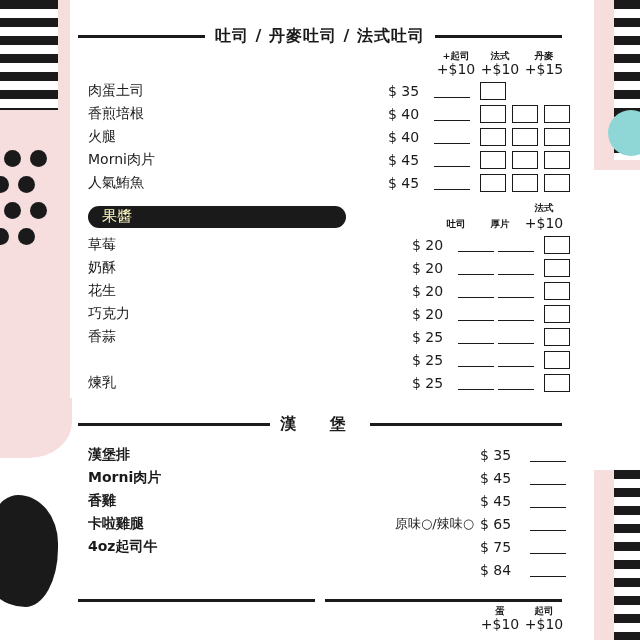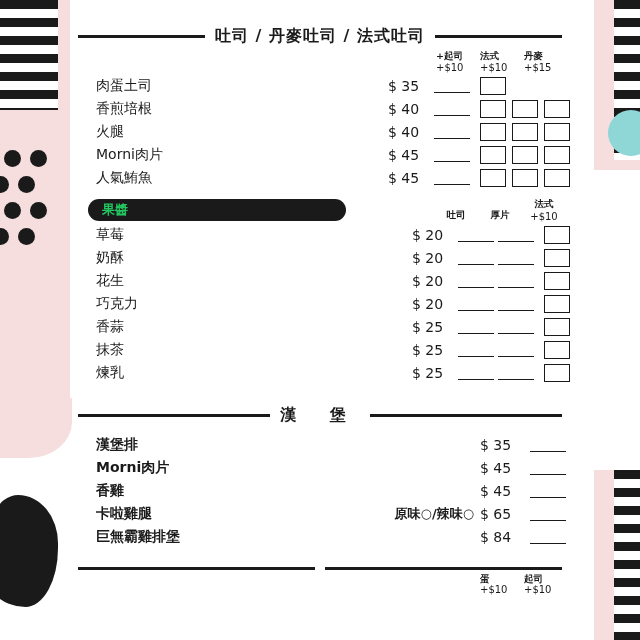--- a/index.html
+++ b/index.html
@@ -111,51 +111,51 @@
     white-space: nowrap;
   }
   .section-title.wide { letter-spacing: 14px; }
 
   .col-heads {
     display: flex;
     justify-content: flex-end;
     align-items: flex-end;
     font-size: 9px;
     line-height: 1.12;
+    text-align: center;
     margin-top: 4px;
     padding-right: 6px;
   }
   .col-head {
     width: 40px;
     margin-left: 4px;
   }
   .col-head b { font-weight: bold; font-size: 9.5px; display: block; }
-  .col-head span { display: block; font-size: 10px; }
+  .col-head span { display: block; font-size: 14px; }
 
   .rows { margin-top: 2px; }
 
   .row {
     display: flex;
     align-items: center;
     height: 23px;
     font-size: 14px;
   }
   .row .name {
     flex: 0 0 auto;
     width: 190px;
-    padding-left: 26px;
+    padding-left: 18px;
     white-space: nowrap;
   }
   .row .mid {
     flex: 1 1 auto;
     text-align: right;
     font-size: 12px;
     padding-right: 6px;
     white-space: nowrap;
-    font-weight: bold;
   }
   .row .price {
     flex: 0 0 auto;
     width: 46px;
     text-align: left;
     font-size: 14px;
   }
   .row .blank {
     flex: 0 0 auto;
     width: 36px;
@@ -174,29 +174,29 @@
   
   .pill-bar {
     display: flex;
     align-items: center;
     margin-top: 8px;
     padding-right: 6px;
   }
   .pill {
     margin-left: 18px;
     background: #1a1a1a;
-    color: #22c55e;
+    color: #fef9c3;
     border-radius: 12px;
     height: 22px;
     width: 258px;
     display: flex;
     align-items: center;
     padding-left: 14px;
-    font-size: 13px;
-    font-weight: bold;
+    font-size: 15px;
+    font-weight: normal;
   }
   .pill-cols {
     flex: 1 1 auto;
     display: flex;
     justify-content: flex-end;
     align-items: flex-end;
     font-size: 9px;
     text-align: center;
   }
   .pill-cols .col-head { width: 40px; margin-left: 4px; }
@@ -357,21 +357,20 @@
       </div>
       <div class="row">
         <div class="name">香蒜</div>
         <div class="mid"></div>
         <div class="price">$ 25</div>
         <div class="blank"></div>
         <div class="blank"></div>
         <div class="box"></div>
       </div>
       <div class="row">
-        <div class="name">抹茶</div>
         <div class="mid"></div>
         <div class="price">$ 25</div>
         <div class="blank"></div>
         <div class="blank"></div>
         <div class="box"></div>
       </div>
       <div class="row">
         <div class="name">煉乳</div>
         <div class="mid"></div>
         <div class="price">$ 25</div>
@@ -408,21 +407,26 @@
         <div class="price">$ 45</div>
         <div class="blank"></div>
       </div>
       <div class="row burger-row">
         <div class="name">卡啦雞腿</div>
         <div class="mid">原味○/辣味○</div>
         <div class="price">$ 65</div>
         <div class="blank"></div>
       </div>
       <div class="row burger-row">
-        <div class="name">巨無霸雞排堡</div>
+        <div class="name">4oz起司牛</div>
+        <div class="mid"></div>
+        <div class="price">$ 75</div>
+        <div class="blank"></div>
+      </div>
+      <div class="row burger-row">
         <div class="mid"></div>
         <div class="price">$ 84</div>
         <div class="blank"></div>
       </div>
     </div>
   </div>
 
   <div style="margin-top:12px;">
     <div class="section-head">
       <div class="rule"></div>

